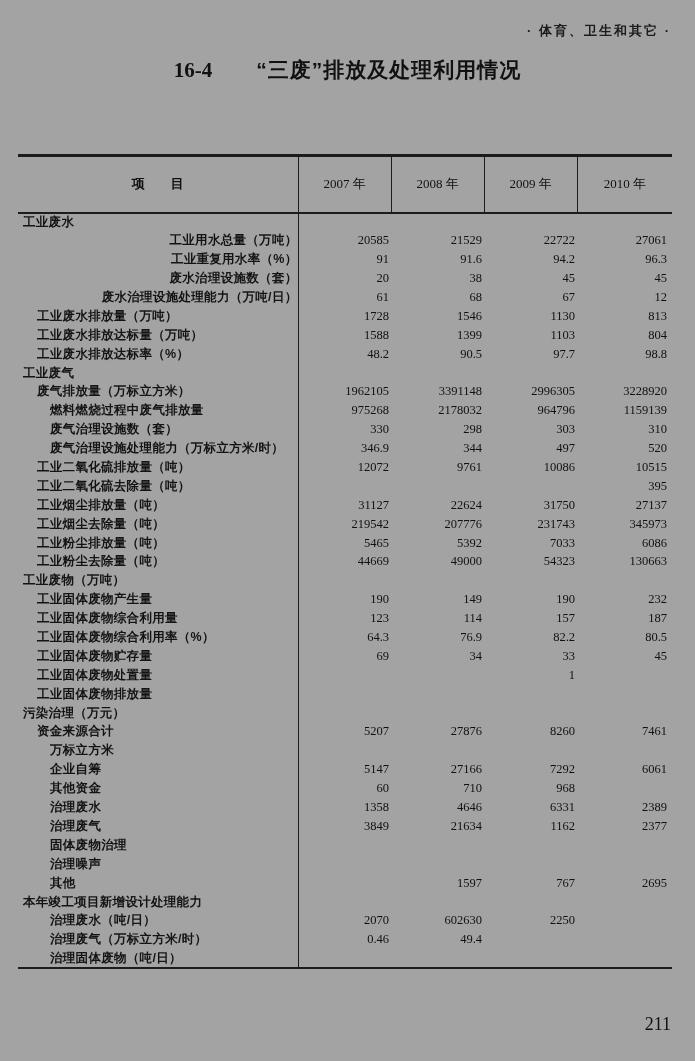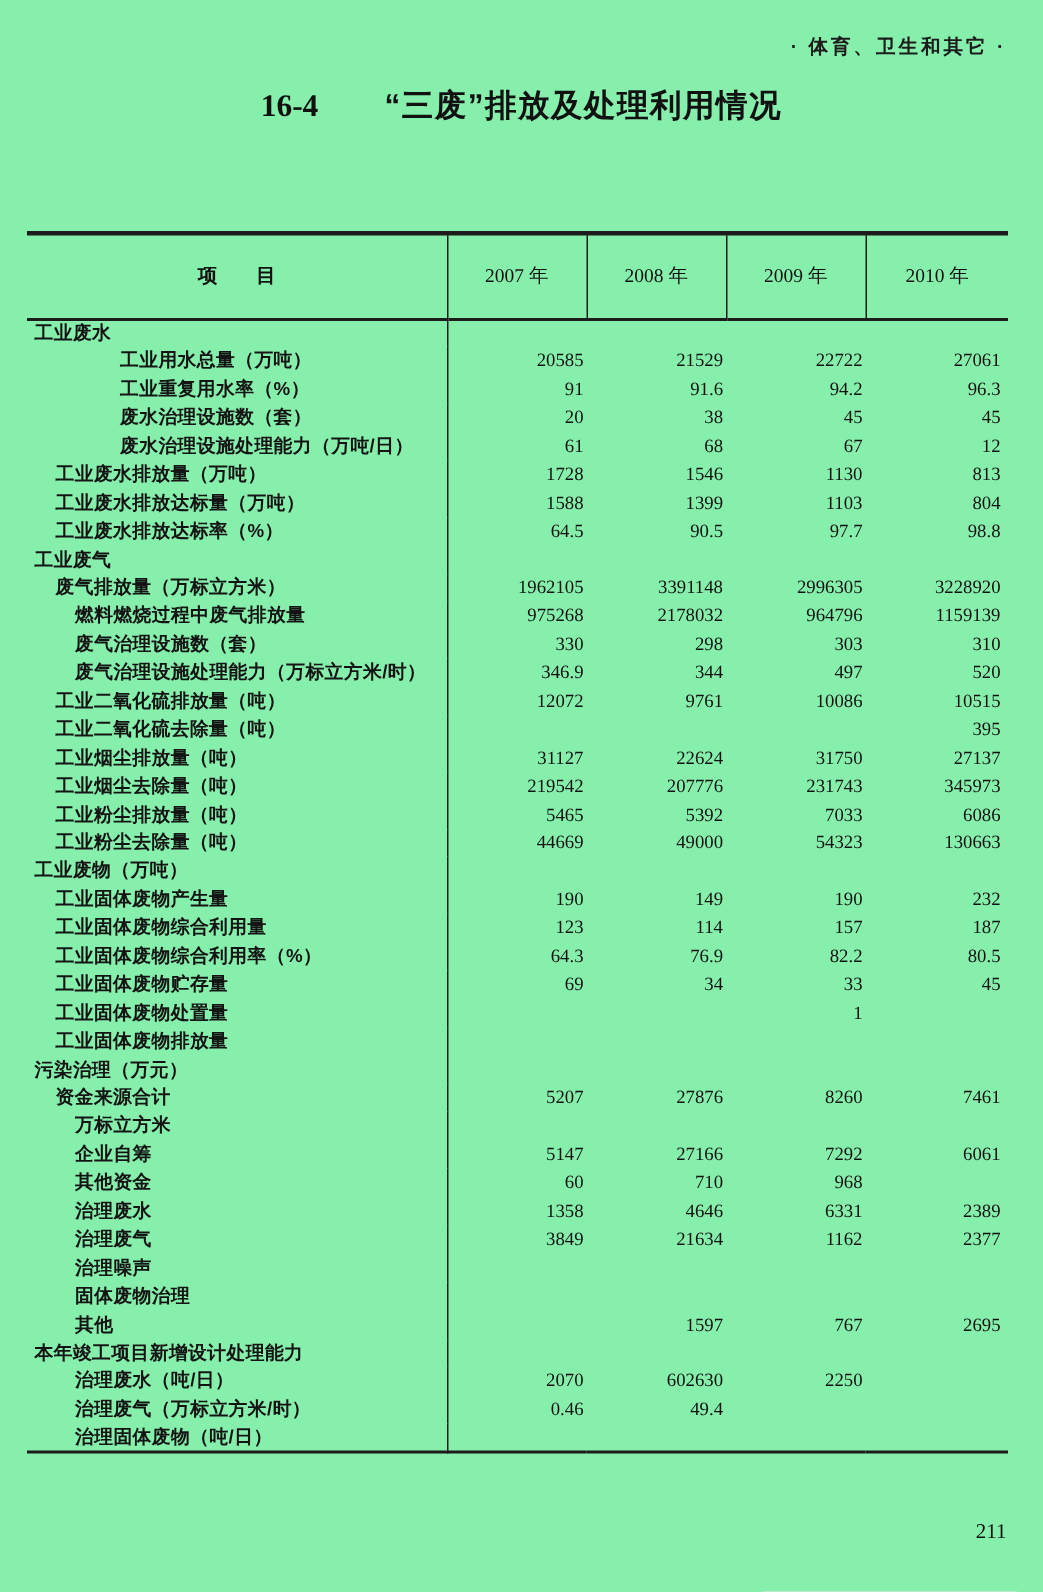--- a/index.html
+++ b/index.html
@@ -2,21 +2,21 @@
 <html><head>
 <meta charset="utf-8">
 <style>
   * { margin: 0; padding: 0; box-sizing: border-box; }
   html, body { background: #e8e8e6; }
   .page {
     position: relative;
     width: 695px;
     height: 1061px;
     margin: 0 auto;
-    background: #86efac;
+    background: #a3a3a3;
     color: #1a1a1a;
     font-family: "Liberation Sans", "DejaVu Sans", sans-serif;
     overflow: hidden;
   }
   .header-right {
     position: absolute;
     top: 22px;
     right: 24px;
     font-size: 13px;
     font-weight: bold;
@@ -76,27 +76,27 @@
     font-family: "Liberation Serif", serif;
     font-size: 12.5px;
     text-align: right;
     padding-right: 2px;
     color: #111;
   }
   tbody td.num:last-child { padding-right: 5px; }
   td.ind0 { padding-left: 5px; }
   td.ind1 { padding-left: 19px; }
   td.ind2 { padding-left: 32px; }
-  td.ind3 { padding-left: 62px; }
+  td.ind3 { padding-left: 62px; text-align: right; }
   .page-number {
     position: absolute;
     top: 1014px;
     right: 24px;
     font-family: "Liberation Serif", serif;
-    font-size: 14px;
+    font-size: 18px;
     color: #111;
   }
 </style>
 </head>
 <body>
 
 <div class="page">
 
   <div class="header-right">· 体育、卫生和其它 ·</div>
 
@@ -167,21 +167,21 @@
           </tr>
           <tr>
             <td class="label ind1">工业废水排放达标量（万吨）</td>
             <td class="num">1588</td>
             <td class="num">1399</td>
             <td class="num">1103</td>
             <td class="num">804</td>
           </tr>
           <tr>
             <td class="label ind1">工业废水排放达标率（%）</td>
-            <td class="num">64.5</td>
+            <td class="num">48.2</td>
             <td class="num">90.5</td>
             <td class="num">97.7</td>
             <td class="num">98.8</td>
           </tr>
           <tr>
             <td class="label ind0">工业废气</td>
             <td class="num"></td>
             <td class="num"></td>
             <td class="num"></td>
             <td class="num"></td>
@@ -348,28 +348,28 @@
             <td class="num">2389</td>
           </tr>
           <tr>
             <td class="label ind2">治理废气</td>
             <td class="num">3849</td>
             <td class="num">21634</td>
             <td class="num">1162</td>
             <td class="num">2377</td>
           </tr>
           <tr>
+            <td class="label ind2">固体废物治理</td>
+            <td class="num"></td>
+            <td class="num"></td>
+            <td class="num"></td>
+            <td class="num"></td>
+          </tr>
+          <tr>
             <td class="label ind2">治理噪声</td>
-            <td class="num"></td>
-            <td class="num"></td>
-            <td class="num"></td>
-            <td class="num"></td>
-          </tr>
-          <tr>
-            <td class="label ind2">固体废物治理</td>
             <td class="num"></td>
             <td class="num"></td>
             <td class="num"></td>
             <td class="num"></td>
           </tr>
           <tr>
             <td class="label ind2">其他</td>
             <td class="num"></td>
             <td class="num">1597</td>
             <td class="num">767</td>

